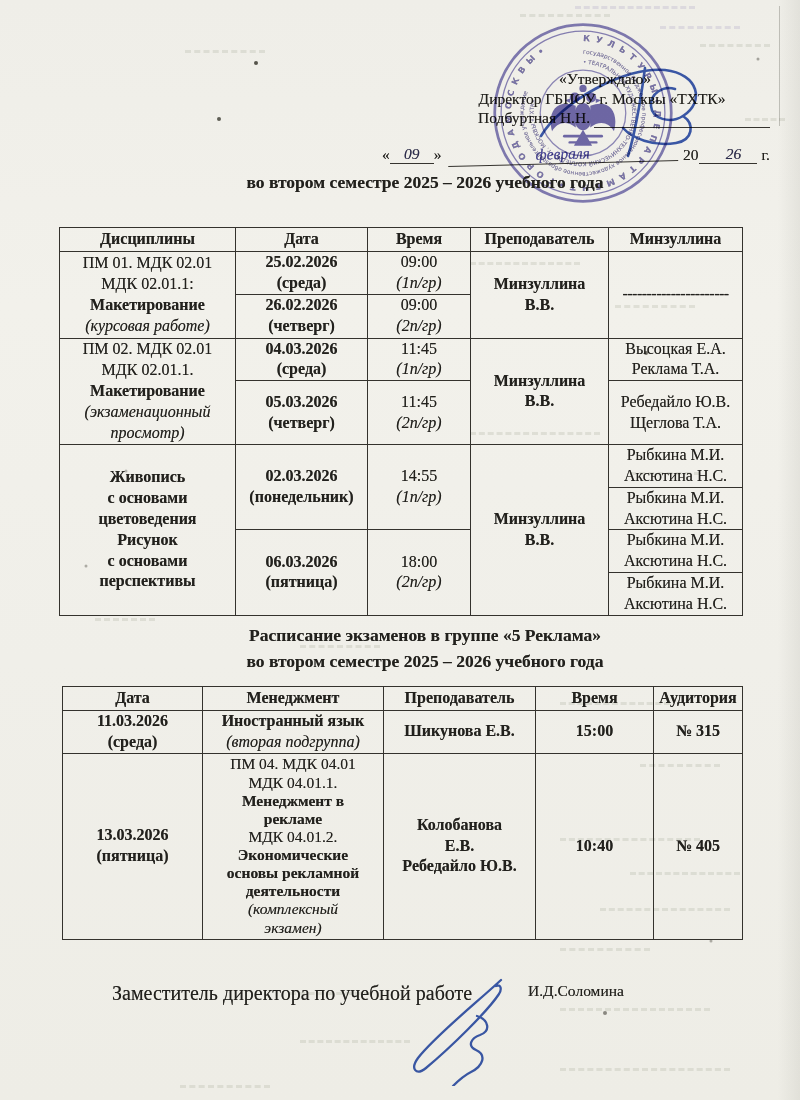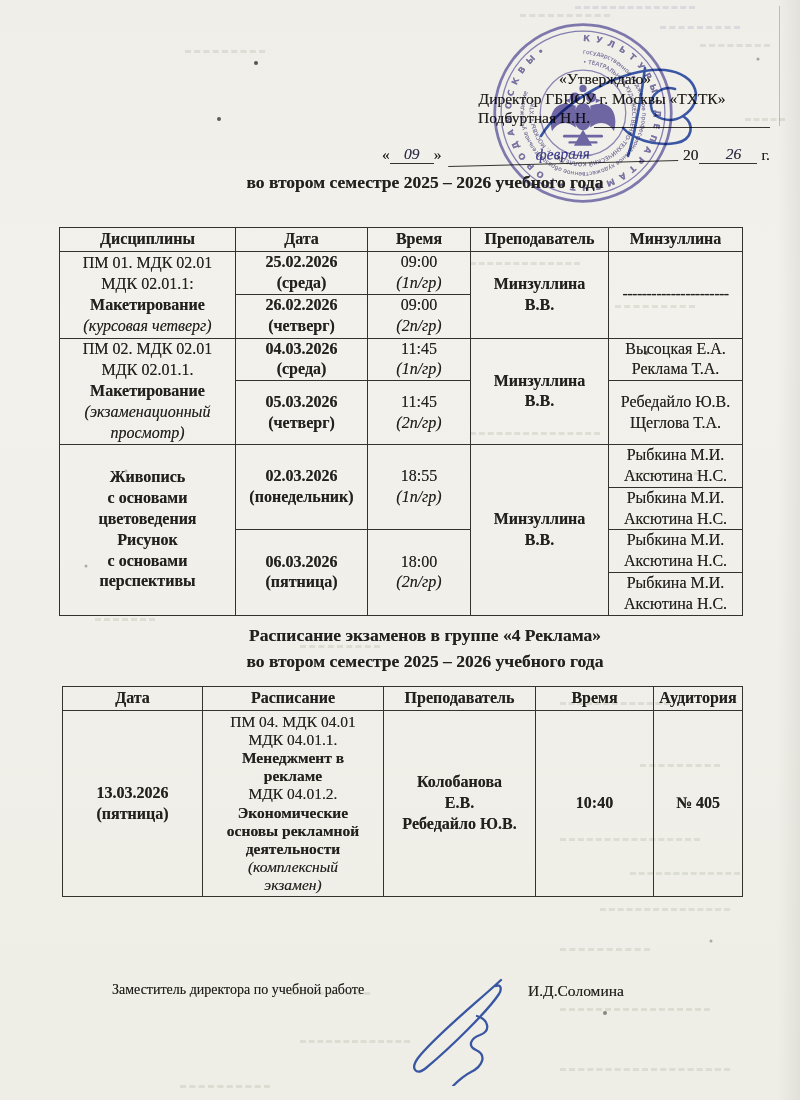--- a/index.html
+++ b/index.html
@@ -46,21 +46,21 @@
     padding:0 2px;font-size:16px;line-height:1.3;overflow:hidden;}
   th{font-size:16px;font-weight:bold;}
   .t1{left:59px;top:227px;width:683px;}
   .t2{left:62px;top:686px;width:680px;}
   .pre{white-space:pre-line;}
   .b{font-weight:bold;}
   .i{font-style:italic;}
   .dashcell{letter-spacing:-.5px;}
   .disc3{line-height:1.17;font-size:15.5px;}
   
-  .footer-role{top:982px;left:112px;font-size:14px;}
+  .footer-role{top:982px;left:112px;font-size:20px;}
   .footer-name{top:982px;left:528px;font-size:15.5px;}
 </style>
 </head>
 <body>
 
 <div class="page">
 
   <div>
     <div class="ghost p" style="left:575px;top:6px;width:120px"></div>
     <div class="ghost p" style="left:660px;top:26px;width:80px"></div>
@@ -165,21 +165,21 @@
       <th>Дата</th>
       <th>Время</th>
       <th>Преподаватель</th>
       <th>Минзуллина</th>
     </tr>
     <tr style="height:42px">
       <td rowspan="2">
         <div class="pre">ПМ 01. МДК 02.01
 МДК 02.01.1:</div>
         <div class="b">Макетирование</div>
-        <div class="i">(курсовая четверг)</div>
+        <div class="i">(курсовая работе)</div>
       </td>
       <td class="b pre">25.02.2026
 (среда)</td>
       <td>
         <div>09:00</div>
         <div class="i">(1п/гр)</div>
       </td>
       <td rowspan="2" class="b pre">Минзуллина
 В.В.</td>
       <td rowspan="2" class="dashcell">----------------------</td>
@@ -224,21 +224,21 @@
     <tr style="height:38px">
       <td rowspan="4" class="b pre">Живопись
 с основами
 цветоведения
 Рисунок
 с основами
 перспективы</td>
       <td rowspan="2" class="b pre">02.03.2026
 (понедельник)</td>
       <td rowspan="2">
-        <div>18:55</div>
+        <div>14:55</div>
         <div class="i">(1п/гр)</div>
       </td>
       <td rowspan="4" class="b pre">Минзуллина
 В.В.</td>
       <td class="pre">Рыбкина М.И.
 Аксютина Н.С.</td>
     </tr>
     <tr style="height:40px">
       <td class="pre">Рыбкина М.И.
 Аксютина Н.С.</td>
@@ -254,39 +254,50 @@
 Аксютина Н.С.</td>
     </tr>
     <tr style="height:42px">
       <td class="pre">Рыбкина М.И.
 Аксютина Н.С.</td>
     </tr>
     </tbody>
   </table>
 
   <div class="doc-title t2-title">
-    <div>Расписание экзаменов в группе «4 Реклама»</div>
+    <div>Расписание экзаменов в группе «5 Реклама»</div>
     <div>во втором семестре 2025 – 2026 учебного года</div>
   </div>
 
   <table class="t2">
     <colgroup>
         <col style="width:140px">
         <col style="width:181px">
         <col style="width:152px">
         <col style="width:118px">
         <col style="width:89px">
       </colgroup>
     <tbody>
     <tr style="height:24px">
       <th>Дата</th>
-      <th>Расписание</th>
+      <th>Менеджмент</th>
       <th>Преподаватель</th>
       <th>Время</th>
       <th>Аудитория</th>
+    </tr>
+    <tr style="height:40px">
+      <td class="b pre">11.03.2026
+(среда)</td>
+      <td>
+        <div class="b">Иностранный язык</div>
+        <div class="i">(вторая подгруппа)</div>
+      </td>
+      <td class="b">Шикунова Е.В.</td>
+      <td class="b">15:00</td>
+      <td class="b">№ 315</td>
     </tr>
     <tr style="height:186px">
       <td class="b pre">13.03.2026
 (пятница)</td>
       <td class="disc3">
         <div class="pre">ПМ 04. МДК 04.01
 МДК 04.01.1.</div>
         <div class="b pre">Менеджмент в
 рекламе</div>
         <div class="pre">МДК 04.01.2.</div>

